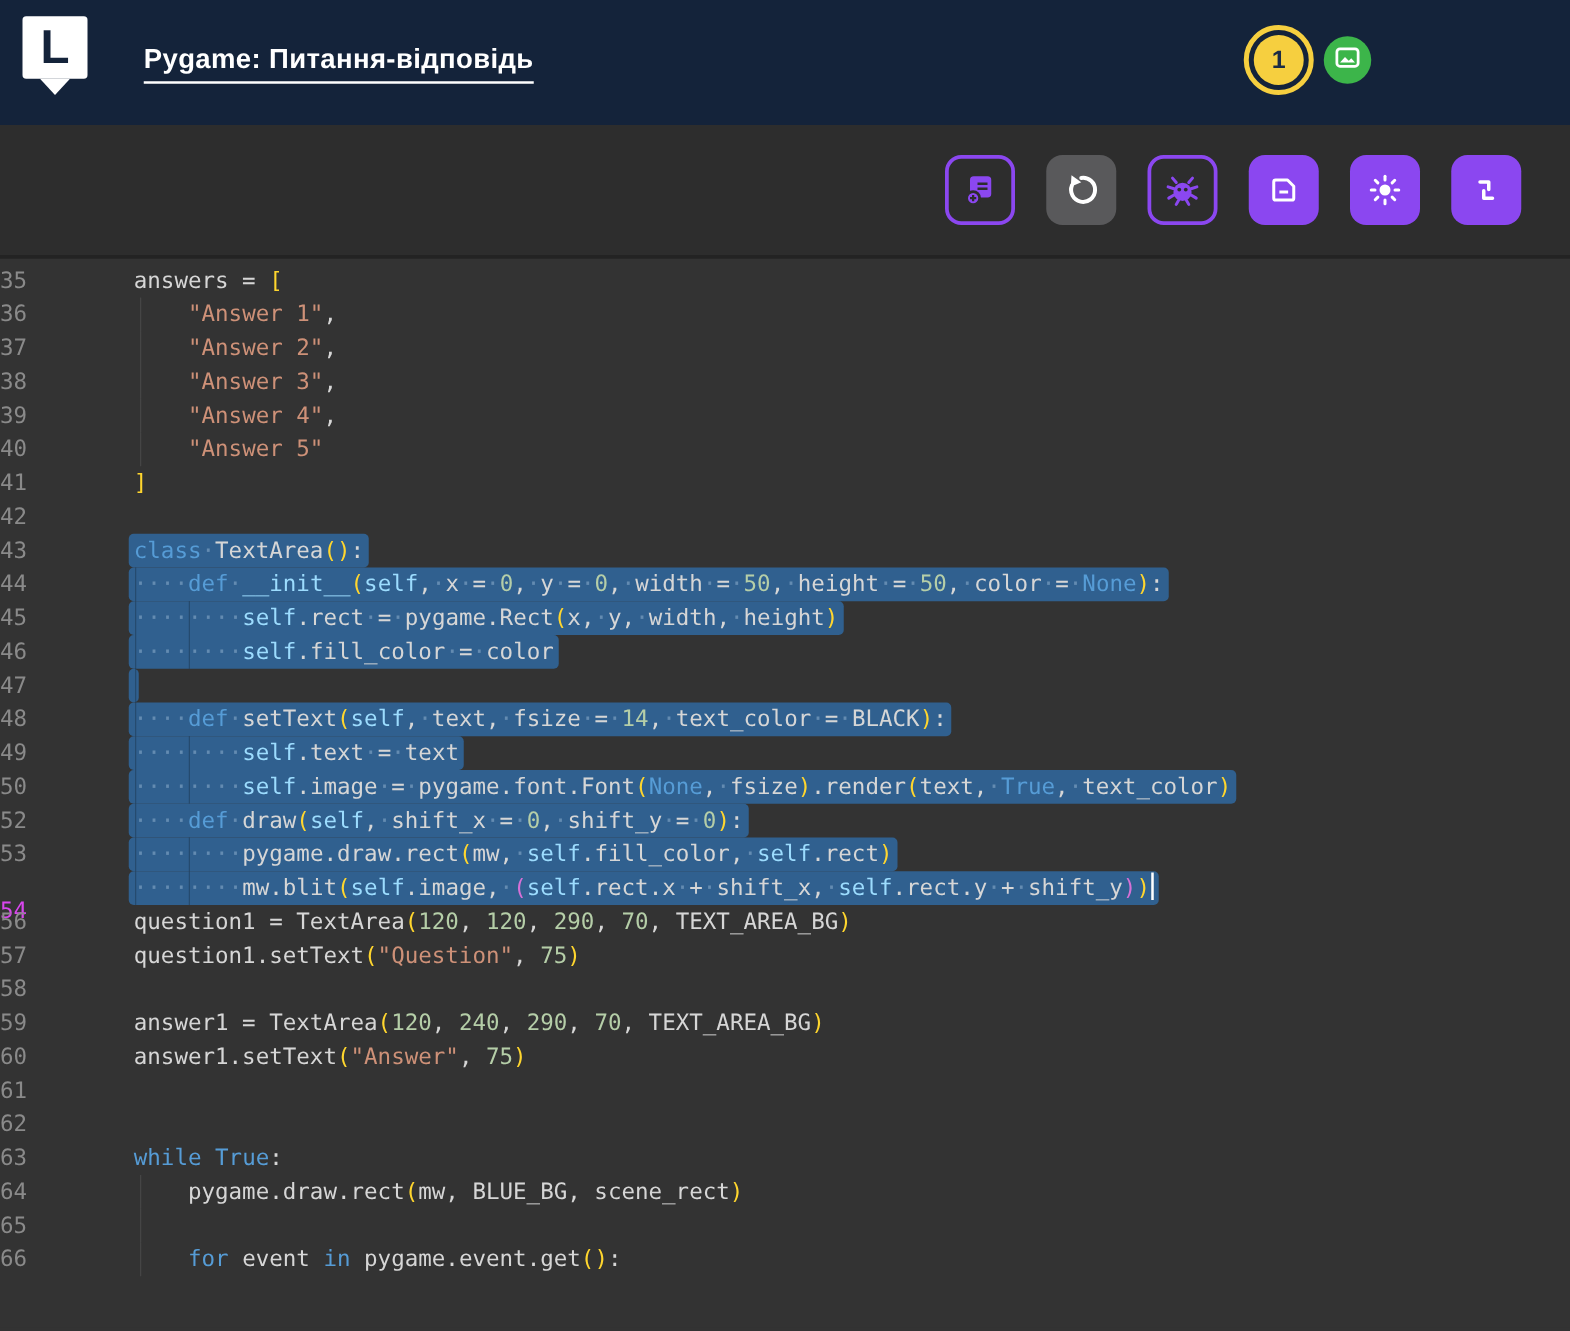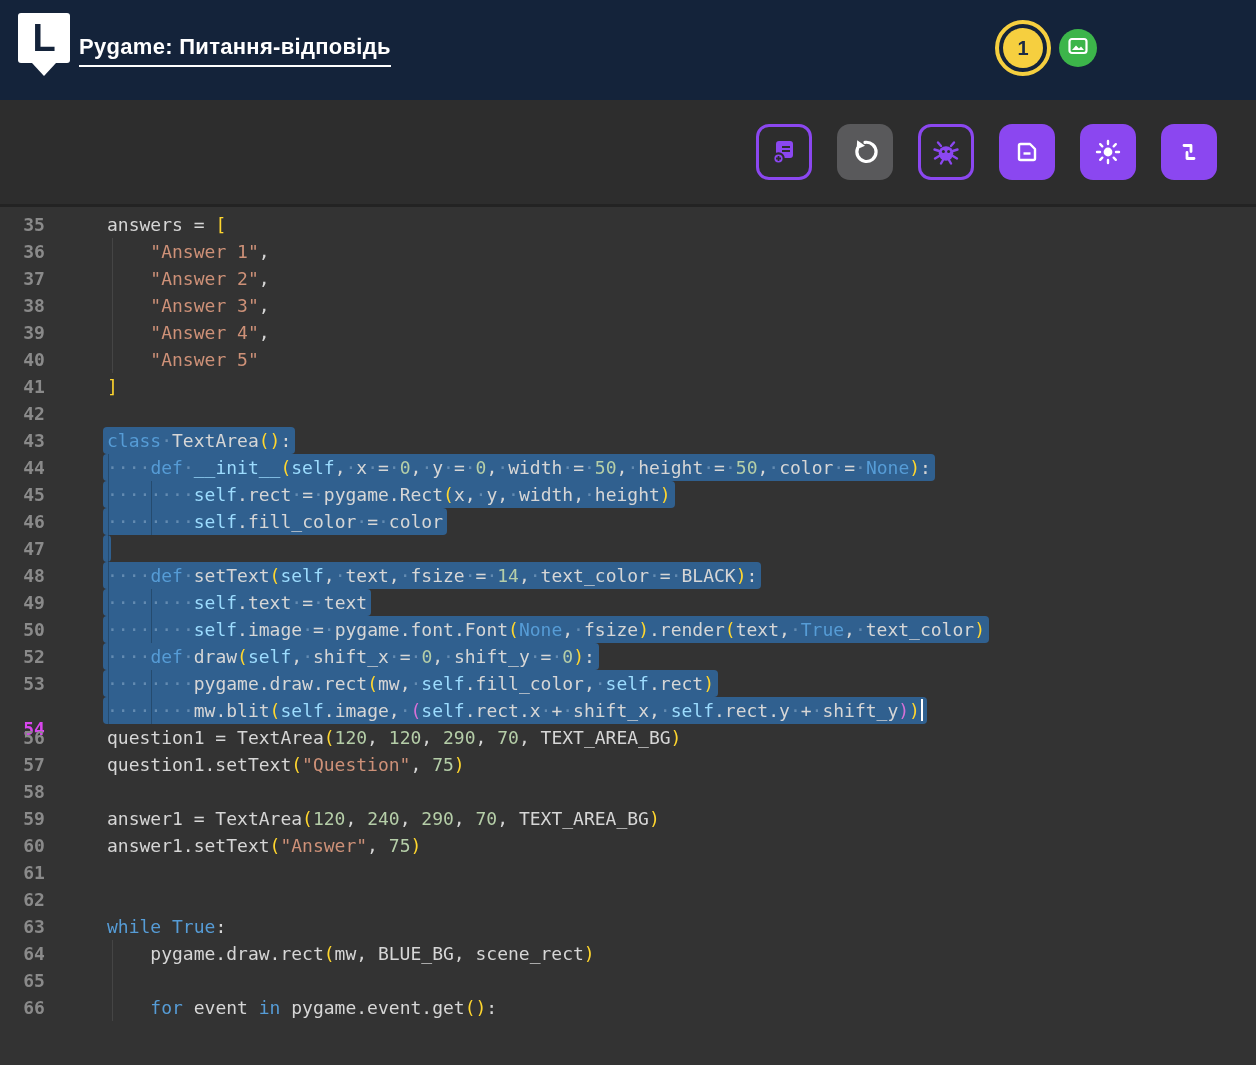--- a/index.html
+++ b/index.html
@@ -20,21 +20,21 @@
     width:52px; height:50px; background:#ffffff; border-radius:3px;
     display:flex; align-items:center; justify-content:center;
   }
   .logo-square span { color:#14233a; font-size:38px; font-weight:700; line-height:1; }
   .logo-tip {
     width:0; height:0; margin:0 auto;
     border-left:12px solid transparent; border-right:12px solid transparent;
     border-top:13px solid #ffffff;
   }
   .lesson-title {
-    margin-left:79px; color:#ffffff; font-size:22px; font-weight:600;
+    margin-left:115px; color:#ffffff; font-size:22px; font-weight:600;
     letter-spacing:.3px; padding-bottom:5px; border-bottom:2px solid #ffffff;
     cursor:pointer; white-space:nowrap;
   }
   .coin {
     position:absolute; left:995px; top:20px; width:56px; height:56px;
     border-radius:50%; border:4px solid #f6cf3f; background:#14233a;
     display:flex; align-items:center; justify-content:center;
   }
   .coin-inner {
     width:40px; height:40px; border-radius:50%; background:#f6cf3f;
@@ -61,21 +61,21 @@
   .tbtn.gray    { background:#59595b; }
   .tbtn.solid   { background:#8b47f0; }
   .tbtn span { display:flex; }
 
   
   .editor { padding-top:4px; background:#333333; height:855px; overflow:hidden; }
   .line {
     height:27px; display:flex; white-space:pre;
     font-family:"DejaVu Sans Mono", monospace; font-size:18px; line-height:27px;
   }
-  .ln { width:68px; flex:none; text-align:center; color:#8a8a8a; user-select:none;font-weight:bold; }
+  .ln { width:68px; flex:none; text-align:left; color:#8a8a8a; user-select:none; }
   .ln.cur { color:#d946ef;margin-top:18px; }
   .code { margin-left:39px; position:relative; display:inline-block; height:27px; }
   .code.sel {
     background:#30608f; border-radius:4px; padding:0 4px; margin-left:35px;
   }
   .code.selempty { width:7px; }
   .tok-fg   { color:#d6d6d6; }
   .tok-kw   { color:#569cd6; }
   .tok-self { color:#9cdcfe; }
   .tok-str  { color:#ce9178; }

